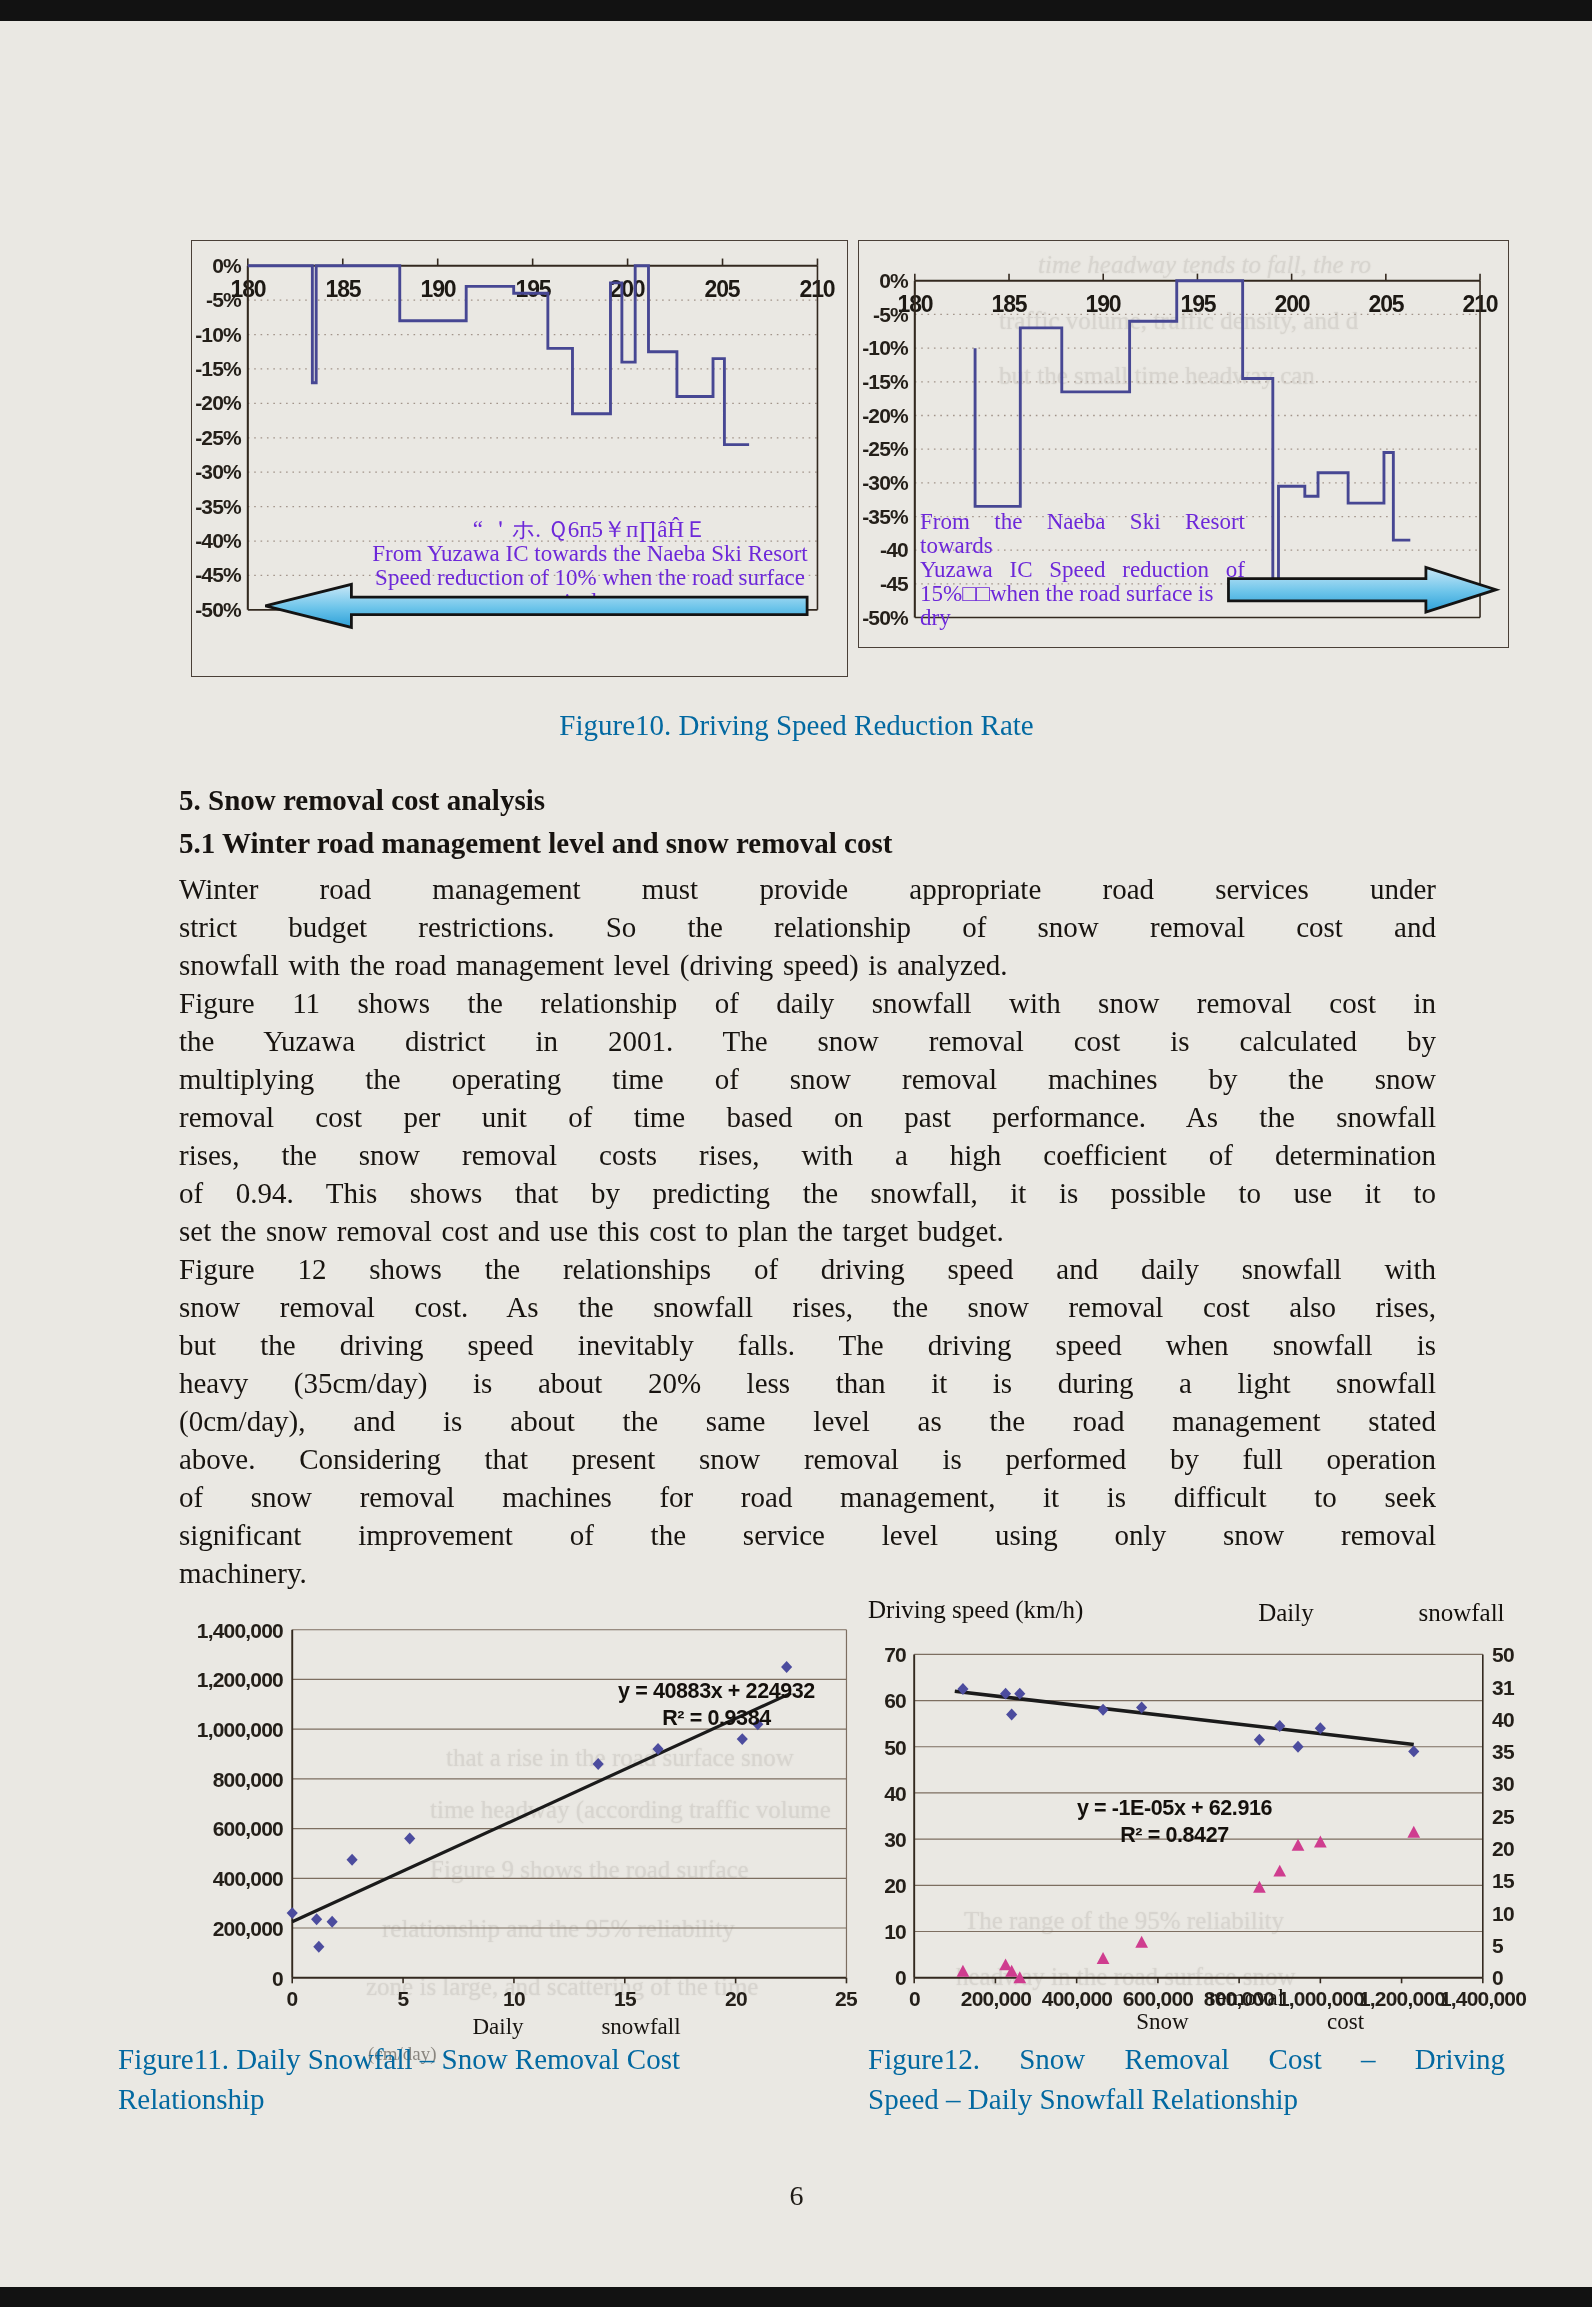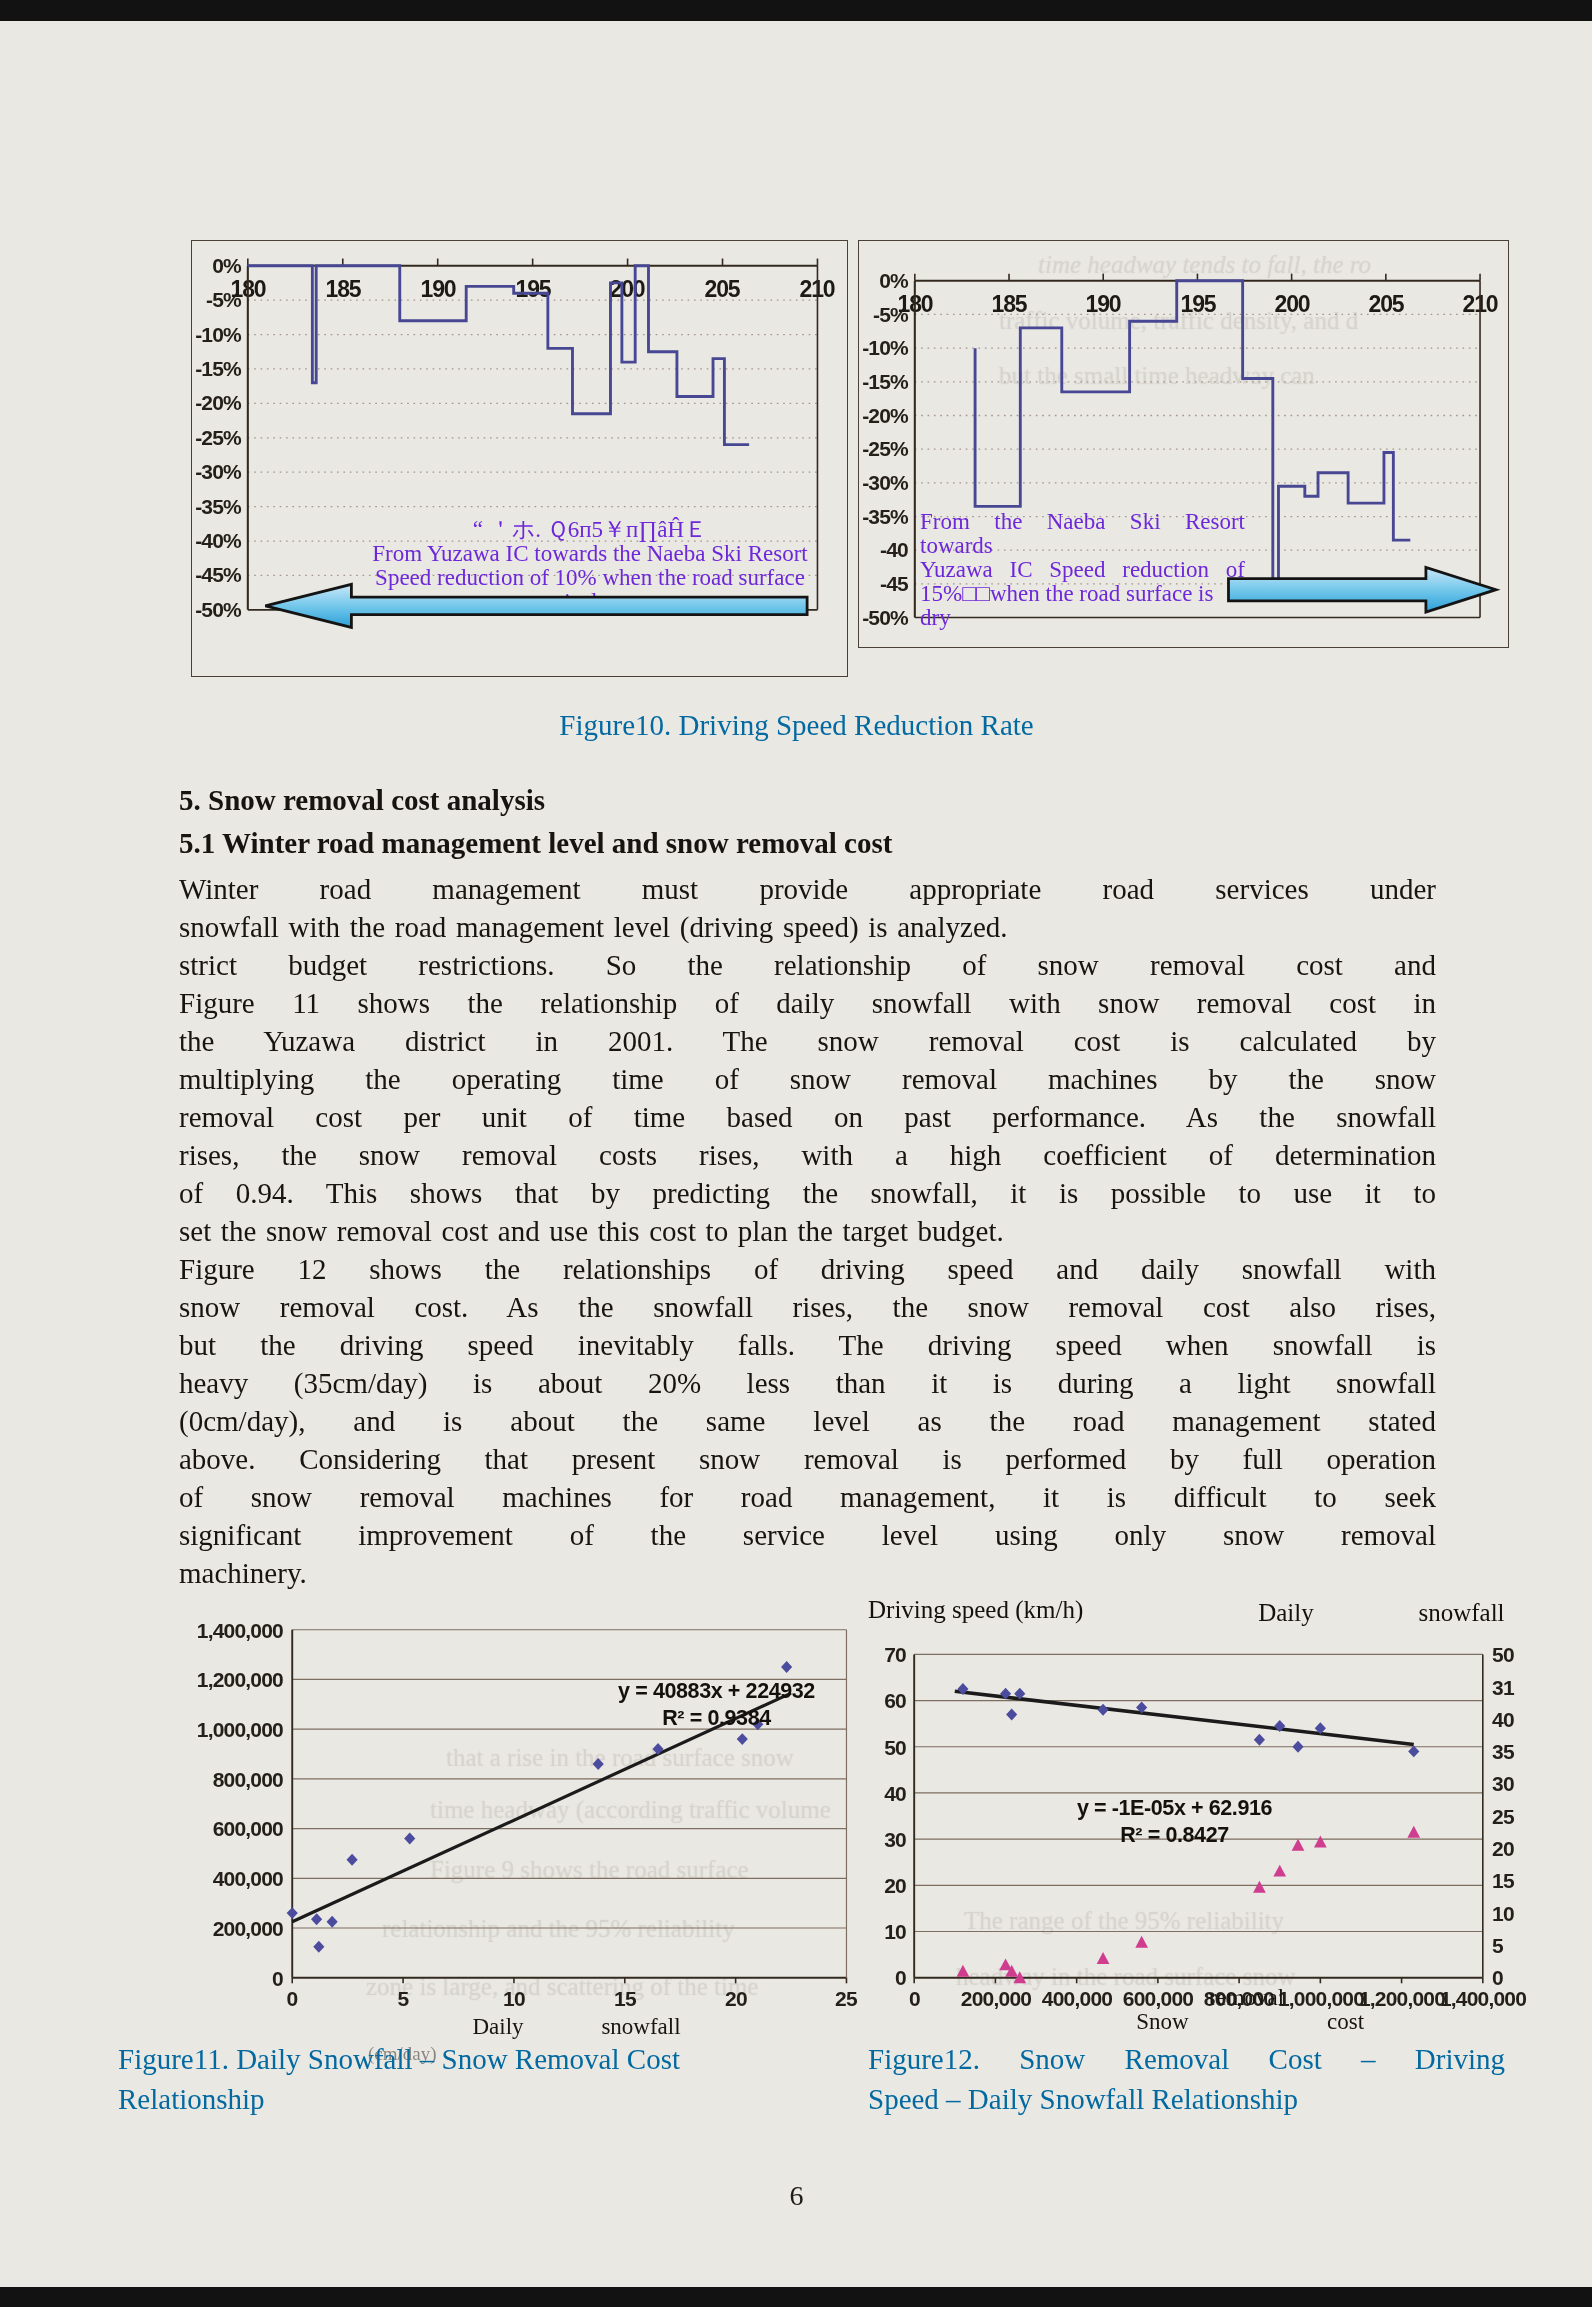--- a/index.html
+++ b/index.html
@@ -165,22 +165,22 @@
       </svg>
     </div>
 
   <div class="abs caption" style="left:0;top:709px;width:1593px;text-align:center;">Figure10. Driving Speed Reduction Rate</div>
 
   <div class="h1" style="left:179px;top:784px;">5. Snow removal cost analysis</div>
   <div class="h2" style="left:179px;top:827px;">5.1 Winter road management level and snow removal cost</div>
 
   <div id="body-text" class="abs" style="left:179px;top:870px;width:1257px;">
       <div class="bodyline">Winter road management must provide appropriate road services under</div>
+      <div class="bodyline">strict budget restrictions. So the relationship of snow removal cost and</div>
       <div class="bodyline last">snowfall with the road management level (driving speed) is analyzed.</div>
-      <div class="bodyline">strict budget restrictions. So the relationship of snow removal cost and</div>
       <div class="bodyline">Figure 11 shows the relationship of daily snowfall with snow removal cost in</div>
       <div class="bodyline">the Yuzawa district in 2001. The snow removal cost is calculated by</div>
       <div class="bodyline">multiplying the operating time of snow removal machines by the snow</div>
       <div class="bodyline">removal cost per unit of time based on past performance. As the snowfall</div>
       <div class="bodyline">rises, the snow removal costs rises,  with a high coefficient of determination</div>
       <div class="bodyline">of 0.94. This shows that by predicting the snowfall, it is possible to use it to</div>
       <div class="bodyline last">set the snow removal cost and use this cost to plan the target budget.</div>
       <div class="bodyline">Figure 12 shows the relationships of driving speed and daily snowfall with</div>
       <div class="bodyline">snow removal cost. As the snowfall rises, the snow removal cost also rises,</div>
       <div class="bodyline">but the driving speed inevitably falls. The driving speed when snowfall is</div>

